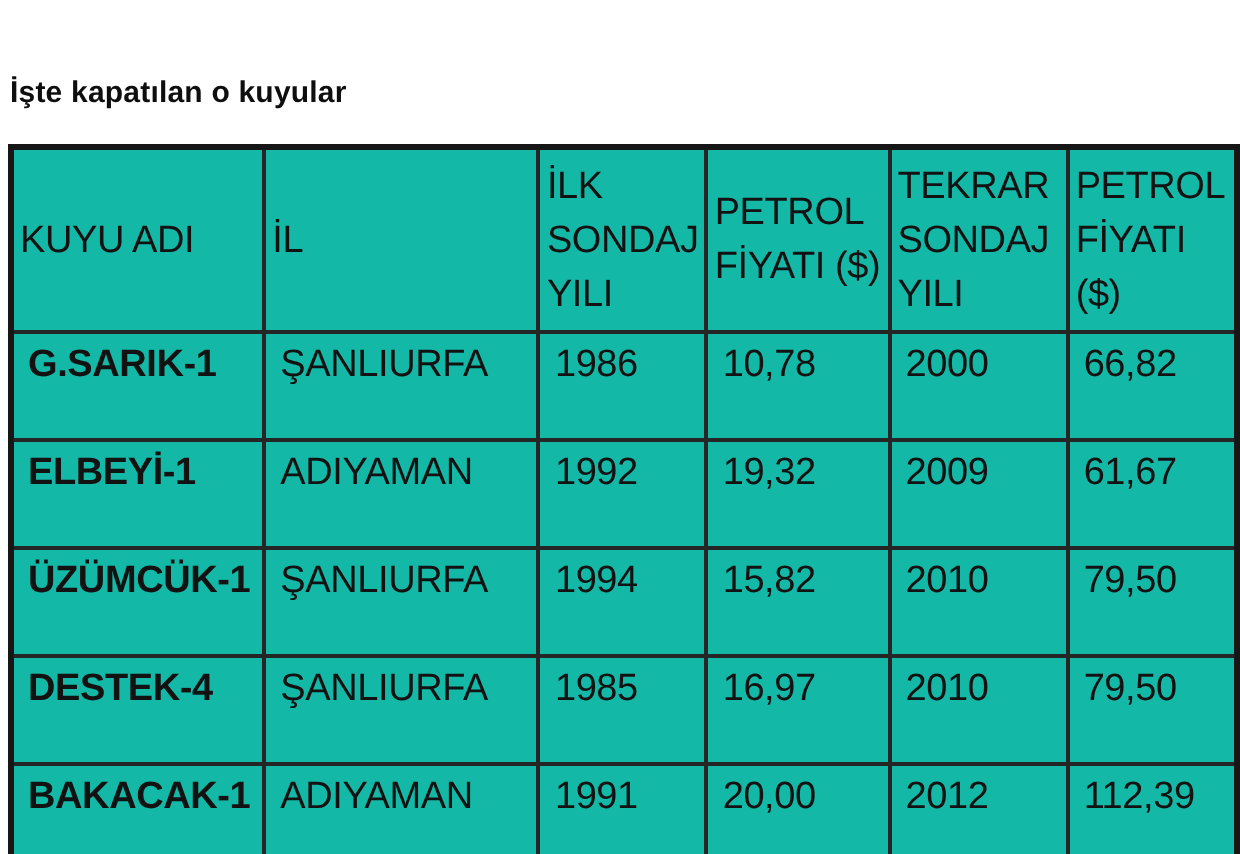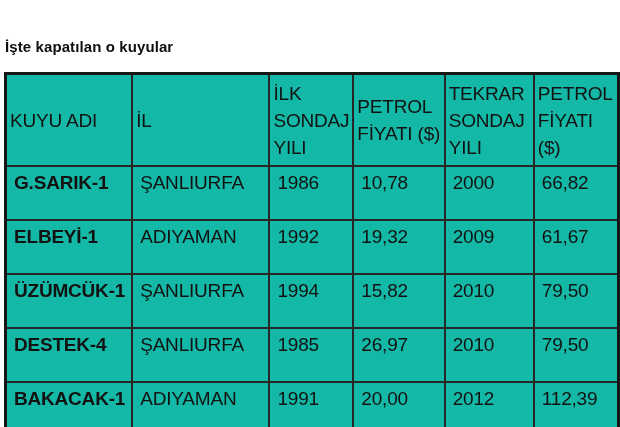--- a/index.html
+++ b/index.html
@@ -106,21 +106,21 @@
           <td>ŞANLIURFA</td>
           <td>1994</td>
           <td>15,82</td>
           <td>2010</td>
           <td>79,50</td>
         </tr>
         <tr>
           <td class="well-name">DESTEK-4</td>
           <td>ŞANLIURFA</td>
           <td>1985</td>
-          <td>26,97</td>
+          <td>16,97</td>
           <td>2010</td>
           <td>79,50</td>
         </tr>
         <tr>
           <td class="well-name">BAKACAK-1</td>
           <td>ADIYAMAN</td>
           <td>1991</td>
           <td>20,00</td>
           <td>2012</td>
           <td>112,39</td>

